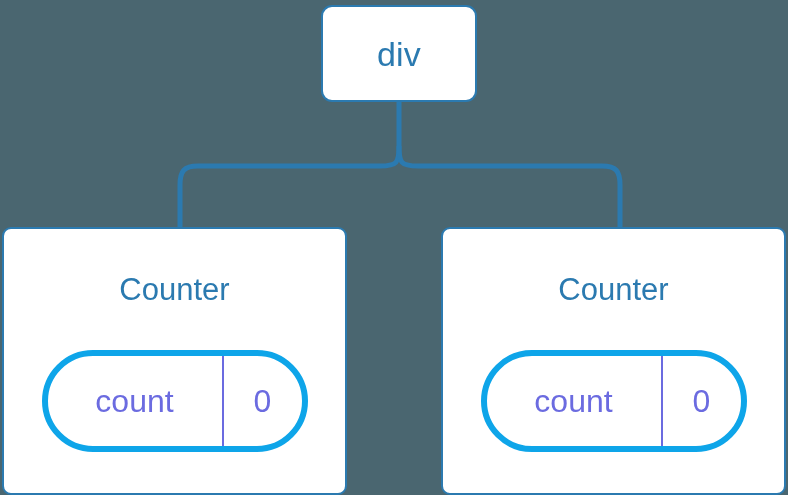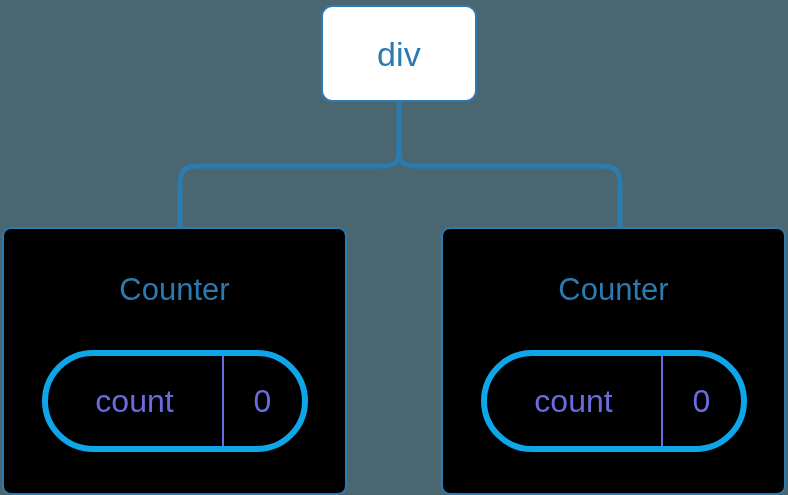--- a/index.html
+++ b/index.html
@@ -49,21 +49,21 @@
     font-size: 34px;
     letter-spacing: 0.2px;
     line-height: 1;
   }
 
   
   .component-card {
     position: absolute;
     top: 227px;
     height: 268px;
-    background: #000000;
+    background: #ffffff;
     border: 2px solid #2b7ab0;
     border-radius: 9px;
     box-sizing: border-box;
   }
   .component-card.left  { left: 2px;   width: 345px; }
   .component-card.right { left: 441px; width: 345px; }
 
   .component-title {
     position: absolute;
     left: 0;

